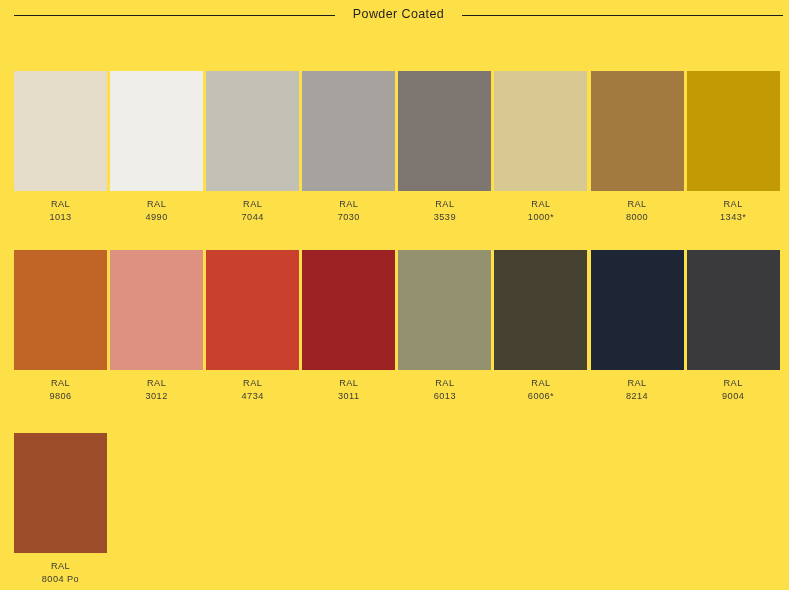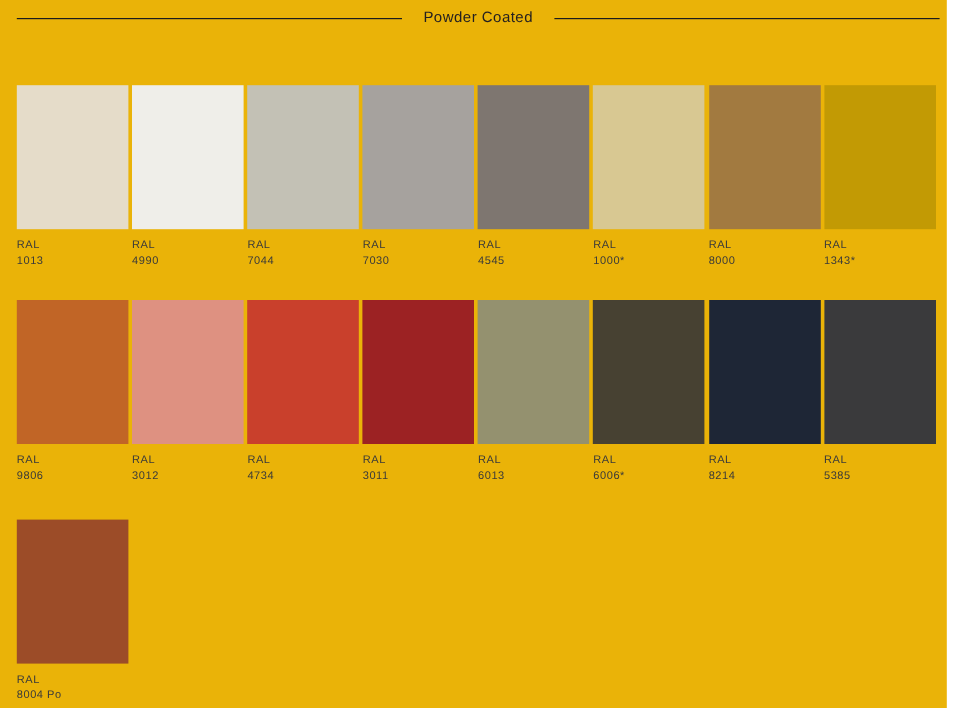--- a/index.html
+++ b/index.html
@@ -11,21 +11,21 @@
     width: 797px;
     height: 590px;
     font-family: "Liberation Sans", sans-serif;
     color: #2b2b2b;
     overflow: hidden;
   }
   .page {
     position: relative;
     width: 789px;
     height: 590px;
-    background: #eab308;
+    background: #fde047;
   }
 
   
   .header {
     position: absolute;
     left: 14px;
     top: 5px;
     width: 769px;
     height: 20px;
     display: flex;
@@ -67,21 +67,21 @@
     align-items: stretch;
   }
   .chip {
     height: 120px;
     width: 93px;
     display: block;
   }
   .caption {
     margin-top: 7px;
     width: 93px;
-    text-align: left;
+    text-align: center;
     font-size: 9.2px;
     line-height: 12.5px;
     letter-spacing: 0.45px;
     color: #3a3a3a;
   }
   .caption .code {
     display: block;
   }
 
   
@@ -124,21 +124,21 @@
       <span class="chip" style="background: rgb(166, 162, 158);"></span>
       <span class="caption">
         <span class="code">RAL</span>
         <span class="code">7030</span>
       </span>
     </div>
     <div class="cell">
       <span class="chip" style="background: rgb(126, 118, 112);"></span>
       <span class="caption">
         <span class="code">RAL</span>
-        <span class="code">4545</span>
+        <span class="code">3539</span>
       </span>
     </div>
     <div class="cell">
       <span class="chip" style="background: rgb(216, 200, 146);"></span>
       <span class="caption">
         <span class="code">RAL</span>
         <span class="code">1000*</span>
       </span>
     </div>
     <div class="cell">
@@ -204,21 +204,21 @@
       <span class="chip" style="background: rgb(30, 38, 54);"></span>
       <span class="caption">
         <span class="code">RAL</span>
         <span class="code">8214</span>
       </span>
     </div>
     <div class="cell">
       <span class="chip" style="background: rgb(58, 58, 60);"></span>
       <span class="caption">
         <span class="code">RAL</span>
-        <span class="code">5385</span>
+        <span class="code">9004</span>
       </span>
     </div>
   </div>
 
   <div class="row row-3">
     <div class="cell">
       <span class="chip" style="background: rgb(156, 76, 40);"></span>
       <span class="caption">
         <span class="code">RAL</span>
         <span class="code">8004 Po</span>

